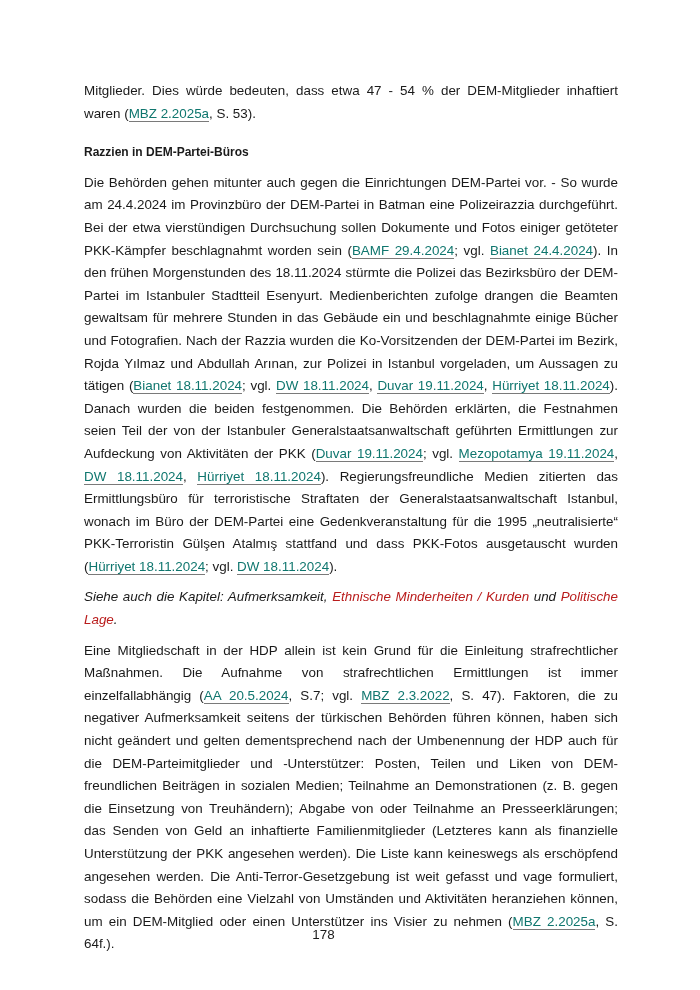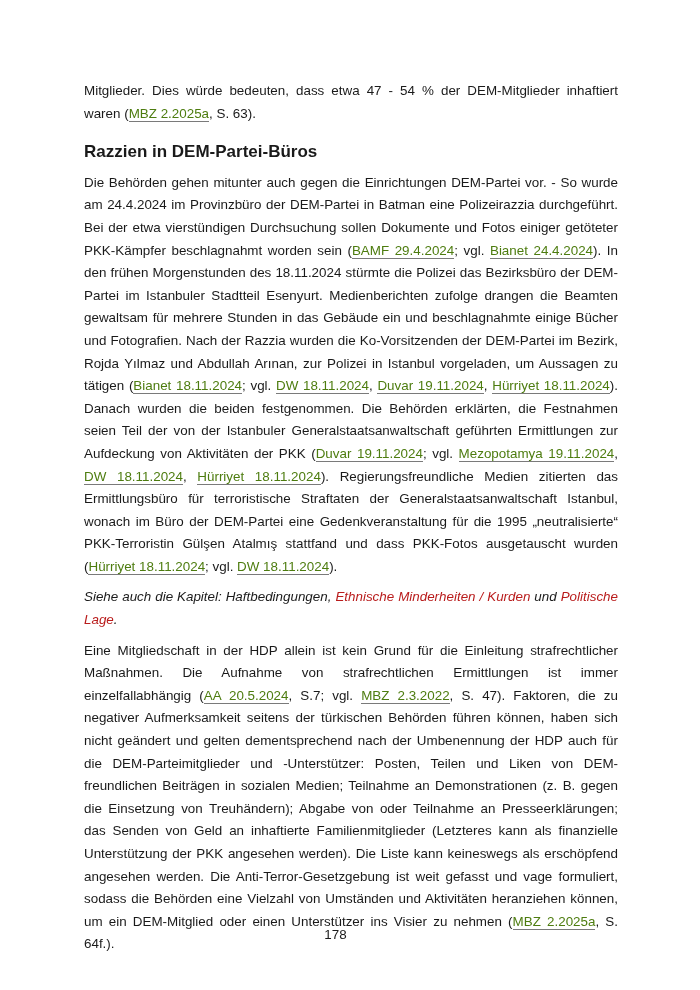--- a/index.html
+++ b/index.html
@@ -1,38 +1,38 @@
 <!DOCTYPE html>
 <html><head>
 <meta charset="utf-8">
 <style>
   html, body { margin: 0; padding: 0; background: #ffffff; }
   body { width: 700px; height: 990px; position: relative; overflow: hidden;
          font-family: "Liberation Sans", sans-serif; color: #1a1a1a; }
   .page { position: absolute; left: 84px; top: 80px; width: 534px; }
   p { margin: 0; font-size: 13.4px; line-height: 22.6px; text-align: justify; }
   .para { margin-bottom: 8px; }
-  h3 { margin: 16px 0 8px 0; font-size: 17px; line-height: 22.6px; font-weight: bold; }
-  .cite { text-decoration: none; border-bottom: 1.3px solid #7a7a7a; color: #4d7c0f; }
+  h3 { margin: 16px 0 8px 0; font-size: 12px; line-height: 22.6px; font-weight: bold; }
+  .cite { text-decoration: none; border-bottom: 1.3px solid #7a7a7a; color: #0f766e; }
   .xref { color: #b91c1c; font-style: italic; text-decoration: none; }
   .seealso { font-style: italic; margin-bottom: 8px; }
   b { font-weight: normal; }
-  .pagenum { position: absolute; left: 12px; width: 647px; top: 927px; text-align: center; font-size: 13.4px; }
+  .pagenum { position: absolute; left: 0; width: 647px; top: 927px; text-align: center; font-size: 13.4px; }
 </style>
 </head>
 <body>
 
 <div class="page">
 
-  <p class="para"><span>Mitglieder. Dies würde bedeuten, dass etwa 47 - 54 % der DEM-Mitglieder inhaftiert waren (</span><a class="cite">MBZ 2.2025a</a><span>, S. 63).</span></p>
+  <p class="para"><span>Mitglieder. Dies würde bedeuten, dass etwa 47 - 54 % der DEM-Mitglieder inhaftiert waren (</span><a class="cite">MBZ 2.2025a</a><span>, S. 53).</span></p>
 
   <h3>Razzien in DEM-Partei-Büros</h3>
 
   <p class="para"><span>Die Behörden gehen mitunter auch gegen die Einrichtungen DEM-Partei vor. - So wurde am 24.4.2024 im Provinzbüro der DEM-Partei in Batman eine Polizeirazzia durchgeführt. Bei der etwa vierstündigen Durchsuchung sollen Dokumente und Fotos einiger getöteter PKK-Kämpfer beschlagnahmt worden sein (</span><a class="cite">BAMF 29.4.2024</a><span>; vgl. </span><a class="cite">Bianet 24.4.2024</a><span>). In den frühen Morgenstunden des 18.11.2024 stürmte die Polizei das Bezirksbüro der DEM-Partei im Istanbuler Stadtteil Esenyurt. Medienberichten zufolge drangen die Beamten gewaltsam für mehrere Stunden in das Gebäude ein und beschlagnahmte einige Bücher und Fotografien. Nach der Razzia wurden die Ko-Vorsitzenden der DEM-Partei im Bezirk, Rojda Yılmaz und Abdullah Arınan, zur Polizei in Istanbul vorgeladen, um Aussagen zu tätigen (</span><a class="cite">Bianet 18.11.2024</a><span>; vgl. </span><a class="cite">DW 18.11.2024</a><span>, </span><a class="cite">Duvar 19.11.2024</a><span>, </span><a class="cite">Hürriyet 18.11.2024</a><span>). Danach wurden die beiden festgenommen. Die Behörden erklärten, die Festnahmen seien Teil der von der Istanbuler Generalstaatsanwaltschaft geführten Ermittlungen zur Aufdeckung von Aktivitäten der PKK (</span><a class="cite">Duvar 19.11.2024</a><span>; vgl. </span><a class="cite">Mezopotamya 19.11.2024</a><span>, </span><a class="cite">DW 18.11.2024</a><span>, </span><a class="cite">Hürriyet 18.11.2024</a><span>). Regierungsfreundliche Medien zitierten das Ermittlungsbüro für terroristische Straftaten der Generalstaatsanwaltschaft Istanbul, wonach im Büro der DEM-Partei eine Gedenkveranstaltung für die 1995 „neutralisierte“ PKK-Terroristin Gülşen Atalmış stattfand und dass PKK-Fotos ausgetauscht wurden (</span><a class="cite">Hürriyet 18.11.2024</a><span>; vgl. </span><a class="cite">DW 18.11.2024</a><span>).</span></p>
 
-  <p class="seealso"><span>Siehe auch die Kapitel: Haftbedingungen, </span><a class="xref">Ethnische Minderheiten / Kurden</a><span> und </span><a class="xref">Politische Lage</a><span>.</span></p>
+  <p class="seealso"><span>Siehe auch die Kapitel: Aufmerksamkeit, </span><a class="xref">Ethnische Minderheiten / Kurden</a><span> und </span><a class="xref">Politische Lage</a><span>.</span></p>
 
 
   <p class="para"><span>Eine </span><b>Mitgliedschaft</b><span> in der HDP allein ist kein Grund für die Einleitung strafrechtlicher Maßnahmen. Die Aufnahme von strafrechtlichen Ermittlungen ist immer einzelfallabhängig (</span><a class="cite">AA 20.5.2024</a><span>, S.7; vgl. </span><a class="cite">MBZ 2.3.2022</a><span>, S. 47). Faktoren, die zu negativer Aufmerksamkeit seitens der türkischen Behörden führen können, haben sich nicht geändert und gelten dementsprechend nach der Umbenennung der HDP auch für die DEM-Parteimitglieder und -Unterstützer: Posten, Teilen und Liken von DEM-freundlichen Beiträgen in sozialen Medien; Teilnahme an Demonstrationen (z. B. gegen die Einsetzung von Treuhändern); Abgabe von oder Teilnahme an Presseerklärungen; das Senden von Geld an inhaftierte Familienmitglieder (Letzteres kann als finanzielle Unterstützung der PKK angesehen werden). Die Liste kann keineswegs als erschöpfend angesehen werden. Die Anti-Terror-Gesetzgebung ist weit gefasst und vage formuliert, sodass die Behörden eine Vielzahl von Umständen und Aktivitäten heranziehen können, um ein DEM-Mitglied oder einen Unterstützer ins Visier zu nehmen (</span><a class="cite">MBZ 2.2025a</a><span>, S. 64f.).</span></p>
 
 </div>
 
 <div class="pagenum">178</div>
 
 </body></html>

